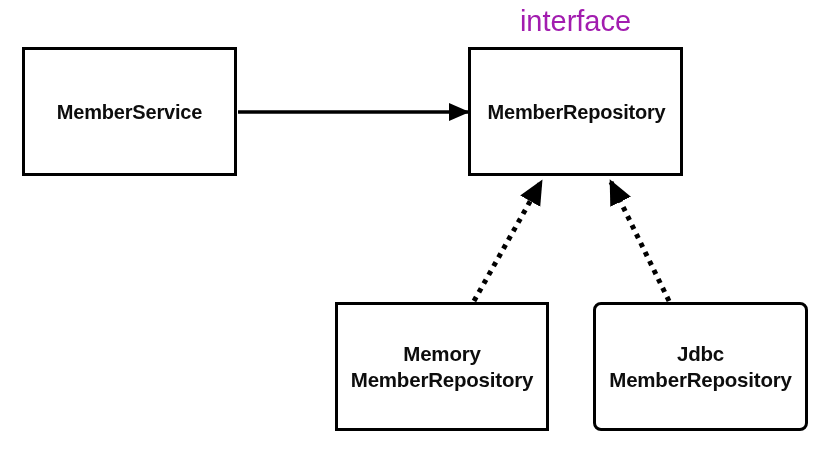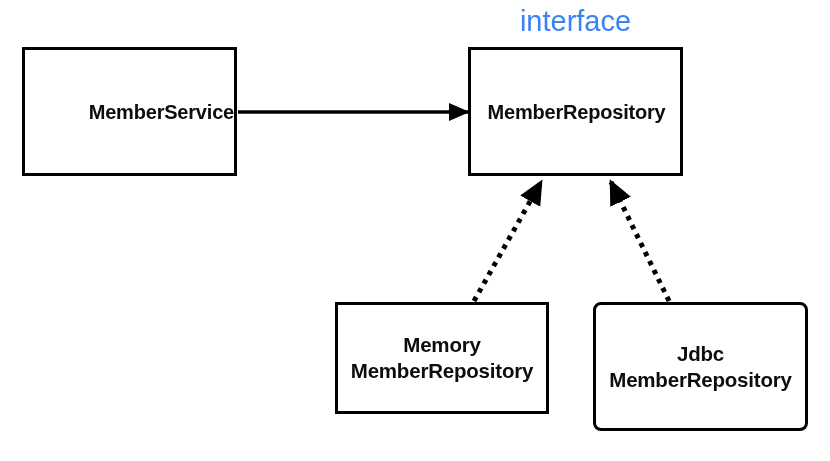--- a/index.html
+++ b/index.html
@@ -52,29 +52,29 @@
     text-align: center;
     transform: translateX(1px);
   }
   .node-label.two-line {
     font-size: 20.5px;
   }
   .stereotype-label {
     position: absolute;
     font-size: 29px;
     font-weight: normal;
-    color: #3b82f6;
+    color: #a21caf;
     text-align: center;
     white-space: nowrap;
     line-height: 32px;
   }
   
-  #node-member-service  { left: 22px;  top: 47px;  width: 215px; height: 129px; justify-content: flex-end; }
+  #node-member-service  { left: 22px;  top: 47px;  width: 215px; height: 129px; }
   #node-member-repository { left: 468px; top: 47px; width: 215px; height: 129px; }
-  #node-memory-member-repository { left: 335px; top: 302px; width: 214px; height: 112px; }
+  #node-memory-member-repository { left: 335px; top: 302px; width: 214px; height: 129px; }
   #node-jdbc-member-repository   { left: 593px; top: 302px; width: 215px; height: 129px; border-radius: 8px; }
   #stereotype-interface { left: 468px; top: 5px; width: 215px; }
 </style>
 </head>
 <body>
 
 <div id="diagram-canvas">
 
   <svg class="edge-layer" width="830" height="461" viewBox="0 0 830 461" xmlns="http://www.w3.org/2000/svg">
     <defs>

